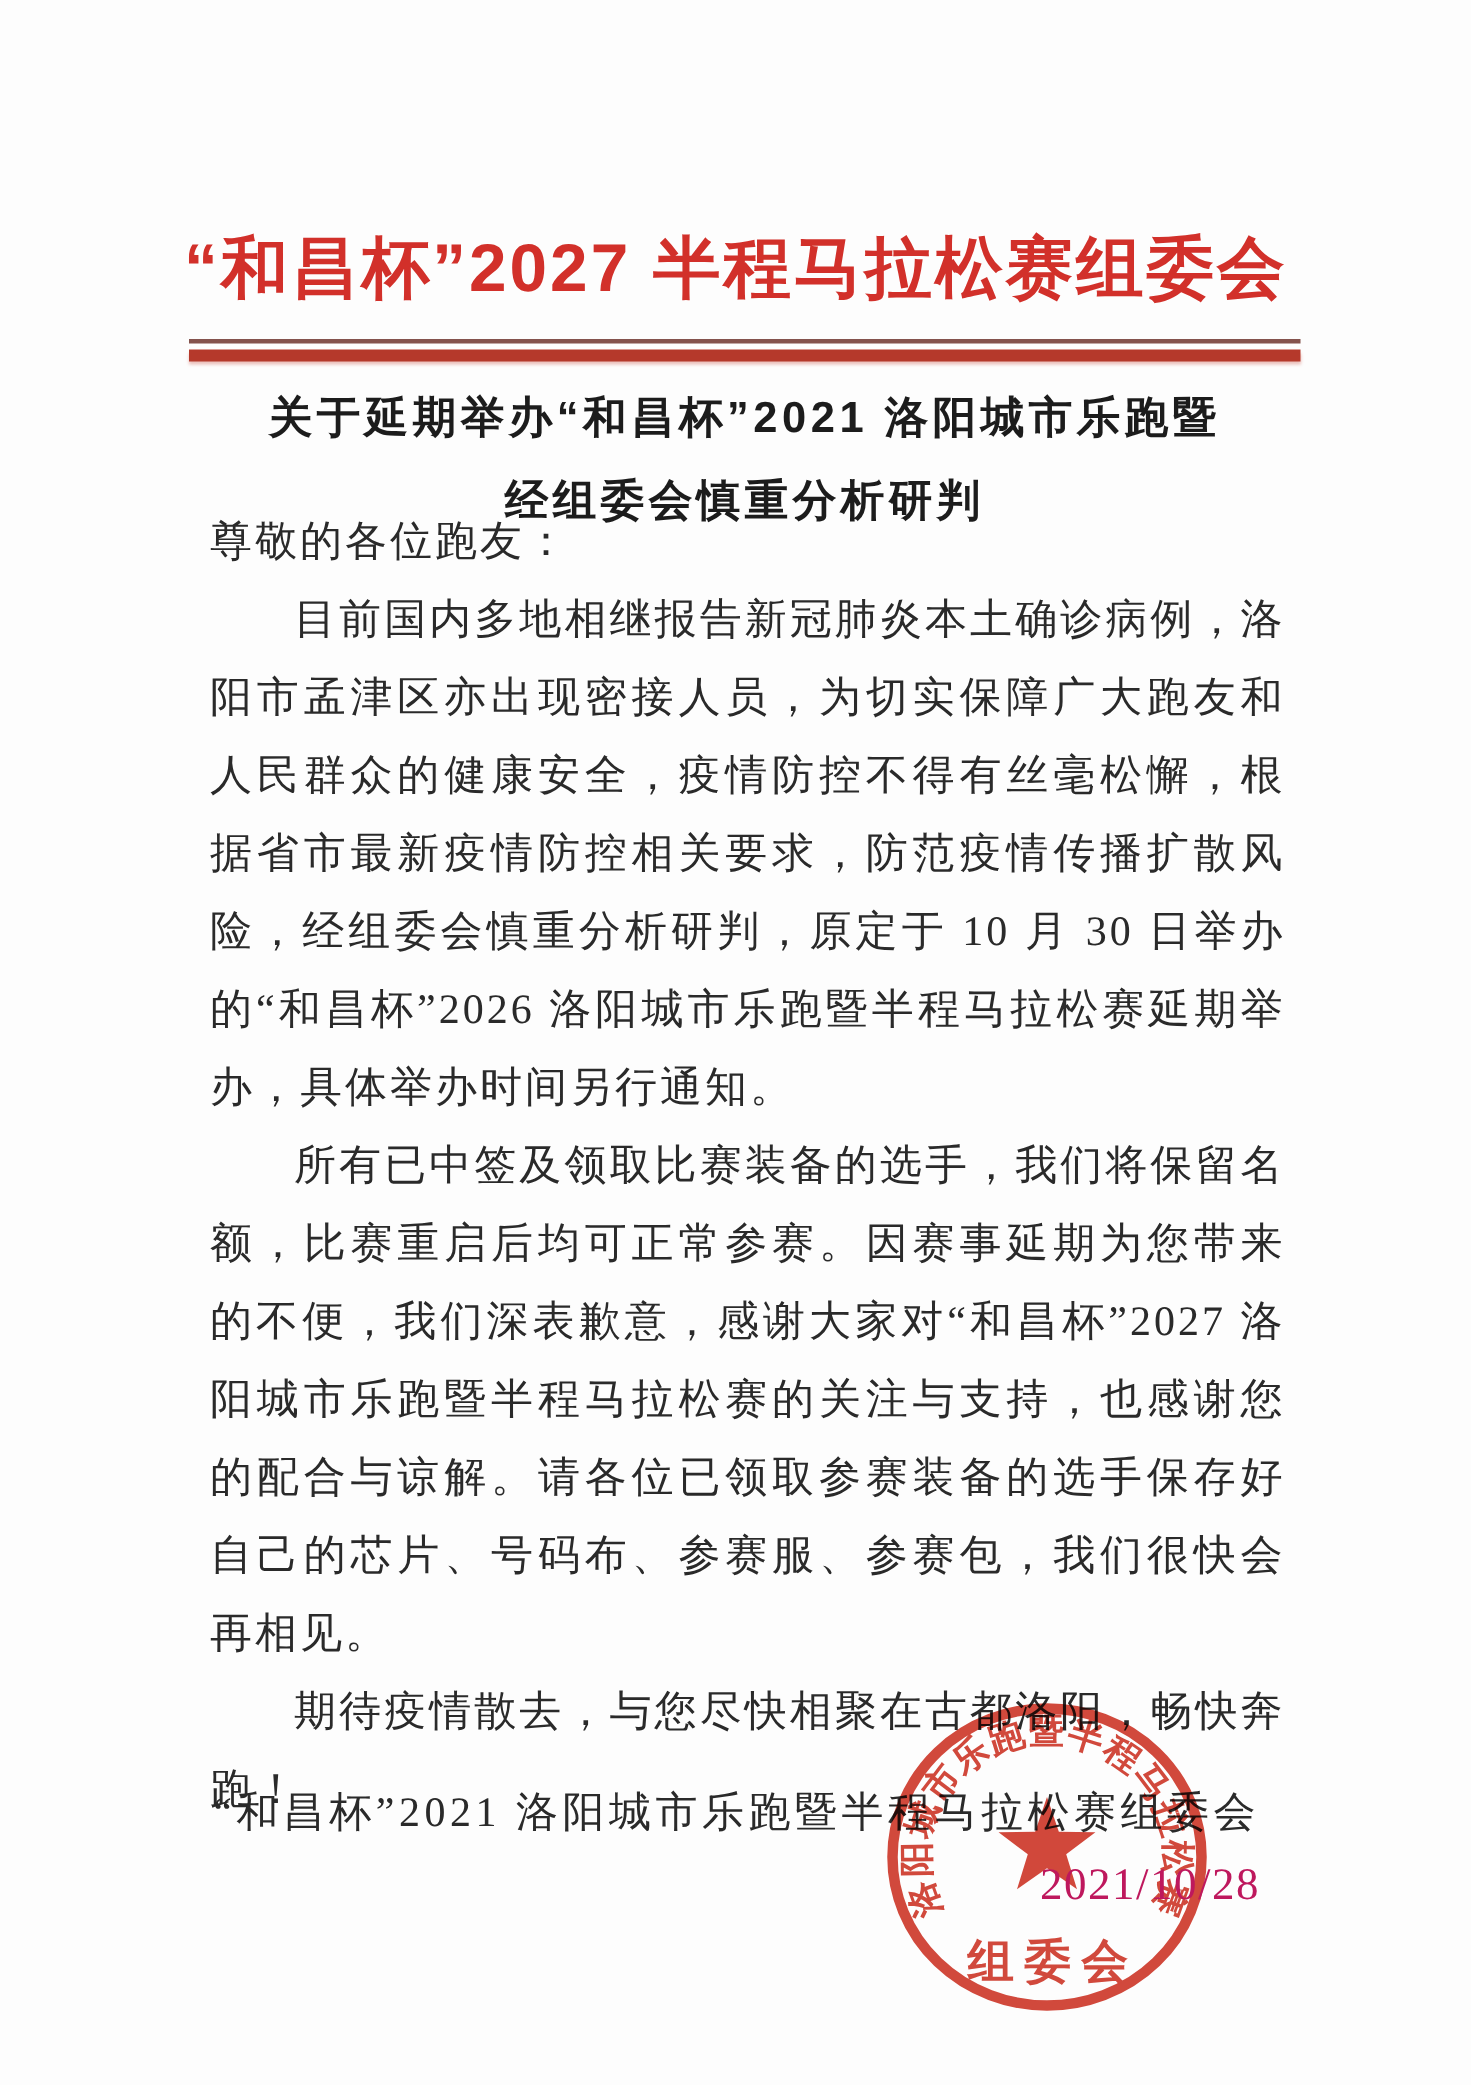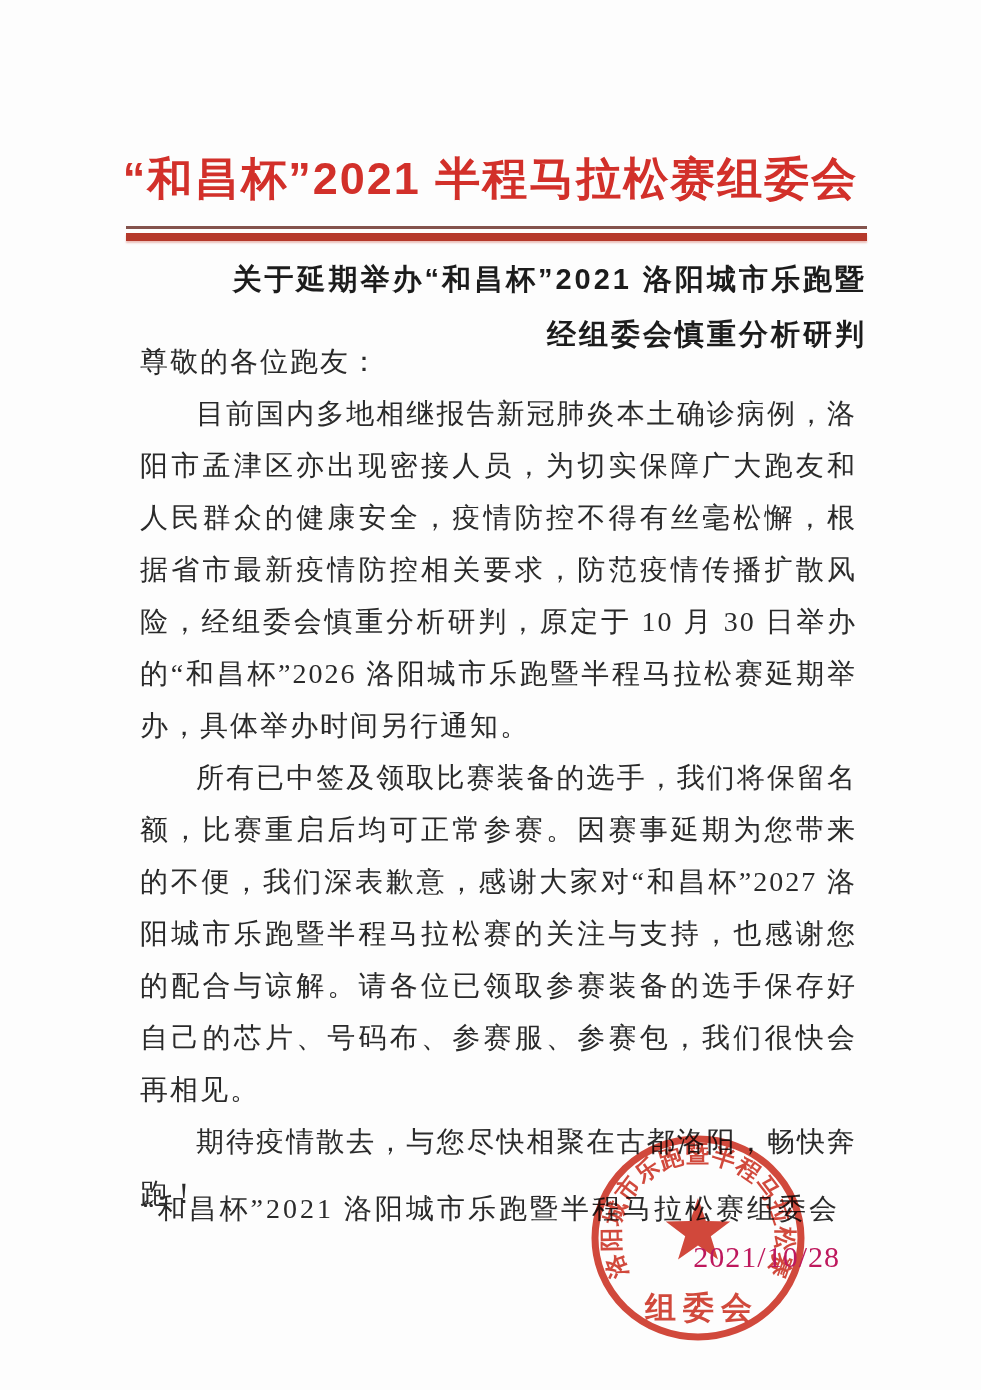--- a/index.html
+++ b/index.html
@@ -45,21 +45,21 @@
     height: 8px;
     background: #b5392b;
     box-shadow: 0 2px 2px rgba(213, 118, 106, 0.45);
   }
   
   .doc-title {
     position: absolute;
     top: 252px;
     left: 126px;
     width: 741px;
-    text-align: right;
+    text-align: center;
     font-family: "Liberation Sans", "DejaVu Sans", sans-serif;
     font-weight: bold;
     font-size: 29px;
     line-height: 55px;
     letter-spacing: 3px;
     color: #1c1c1c;
   }
   
   .body-text {
     position: absolute;
@@ -135,21 +135,21 @@
     font-weight: bold;
     font-size: 31px;
     letter-spacing: 7px;
   }
 </style>
 </head>
 <body>
 
 <div class="page">
 
-  <div class="header-title">“和昌杯”2021 半程马拉松赛组委会</div>
+  <div class="header-title">“和昌杯”2027 半程马拉松赛组委会</div>
   <div class="rule-thin"></div>
   <div class="rule-thick"></div>
 
   <div class="doc-title">
     <div>关于延期举办“和昌杯”2021 洛阳城市乐跑暨</div>
     <div>经组委会慎重分析研判</div>
   </div>
 
   <div class="body-text">
     <p>尊敬的各位跑友：</p>

